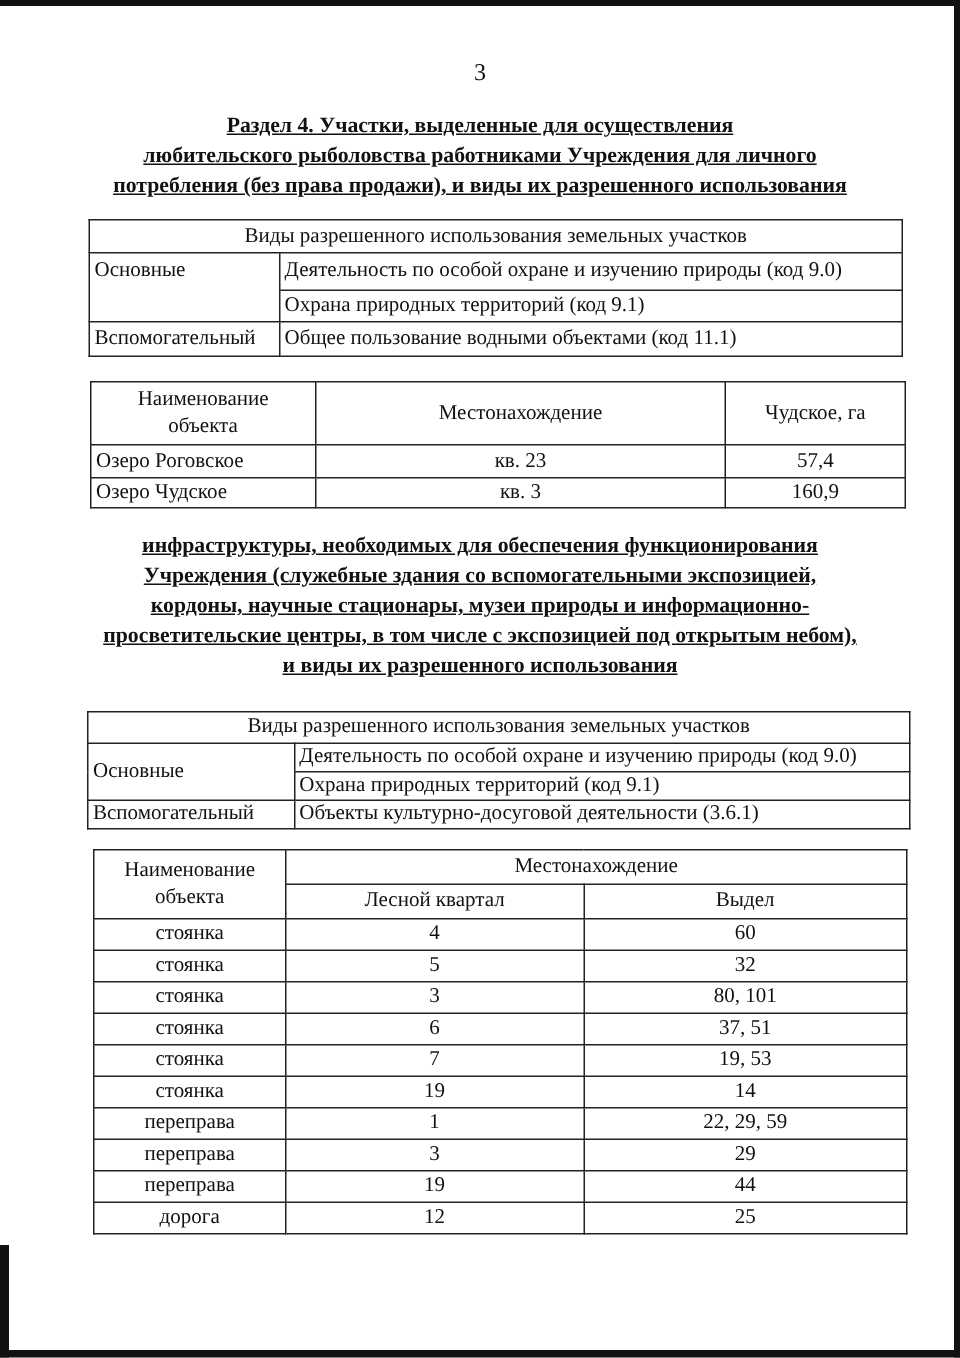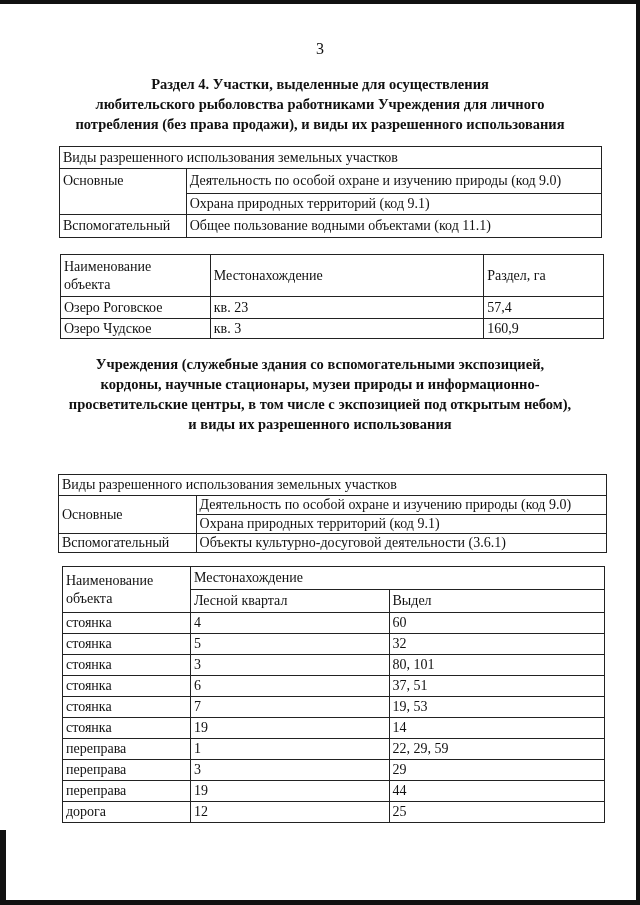--- a/index.html
+++ b/index.html
@@ -15,25 +15,25 @@
   .scan-right { position: absolute; left: 636px; top: 0; width: 4px; height: 905px; background: #111; }
 
   .page-number {
     position: absolute; left: 0; width: 640px; top: 40px;
     text-align: center; font-size: 16px;
   }
   .section-title {
     position: absolute; left: 20px; width: 600px;
     text-align: center; font-weight: bold; font-size: 14.5px; line-height: 20px;
   }
-  .section-title div { white-space: nowrap; }
+  .section-title div { white-space: nowrap; text-decoration: underline; }
 
   table { position: absolute; border-collapse: collapse; font-size: 14px; }
   td { border: 1px solid #222; padding: 0 3px; line-height: 18px; vertical-align: middle; white-space: nowrap; }
-  .c { }
+  .c { text-align: center; }
   .l { text-align: left; }
 </style>
 </head>
 <body>
 
 <div class="scan-top"></div>
 <div class="scan-right"></div>
 <div class="scan-left"></div>
 <div class="scan-bottom"></div>
 
@@ -74,36 +74,37 @@
       <col style="width:274px">
       <col style="width:120px">
     </colgroup>
   <tbody>
       <tr style="height:42px">
     <td class="c">
       <div>Наименование</div>
       <div>объекта</div>
     </td>
     <td class="c">Местонахождение</td>
-    <td class="c">Раздел, га</td>
+    <td class="c">Чудское, га</td>
   </tr>
   <tr style="height:22px">
     <td class="l">Озеро Роговское</td>
     <td class="c">кв. 23</td>
     <td class="c">57,4</td>
   </tr>
   <tr style="height:20px">
     <td class="l">Озеро Чудское</td>
     <td class="c">кв. 3</td>
     <td class="c">160,9</td>
   </tr>
 </tbody>
   </table>
 
 <div class="section-title" style="top:354px; left:10px; width:620px;">
+  <div>инфраструктуры, необходимых для обеспечения функционирования</div>
   <div>Учреждения (служебные здания со вспомогательными экспозицией,</div>
   <div>кордоны, научные стационары, музеи природы и информационно-</div>
   <div>просветительские центры, в том числе с экспозицией под открытым небом),</div>
   <div>и виды их разрешенного использования</div>
 </div>
 
 <table style="left:58px; top:474px; width:549px;">
   <colgroup>
       <col style="width:138px">
       <col style="width:411px">

